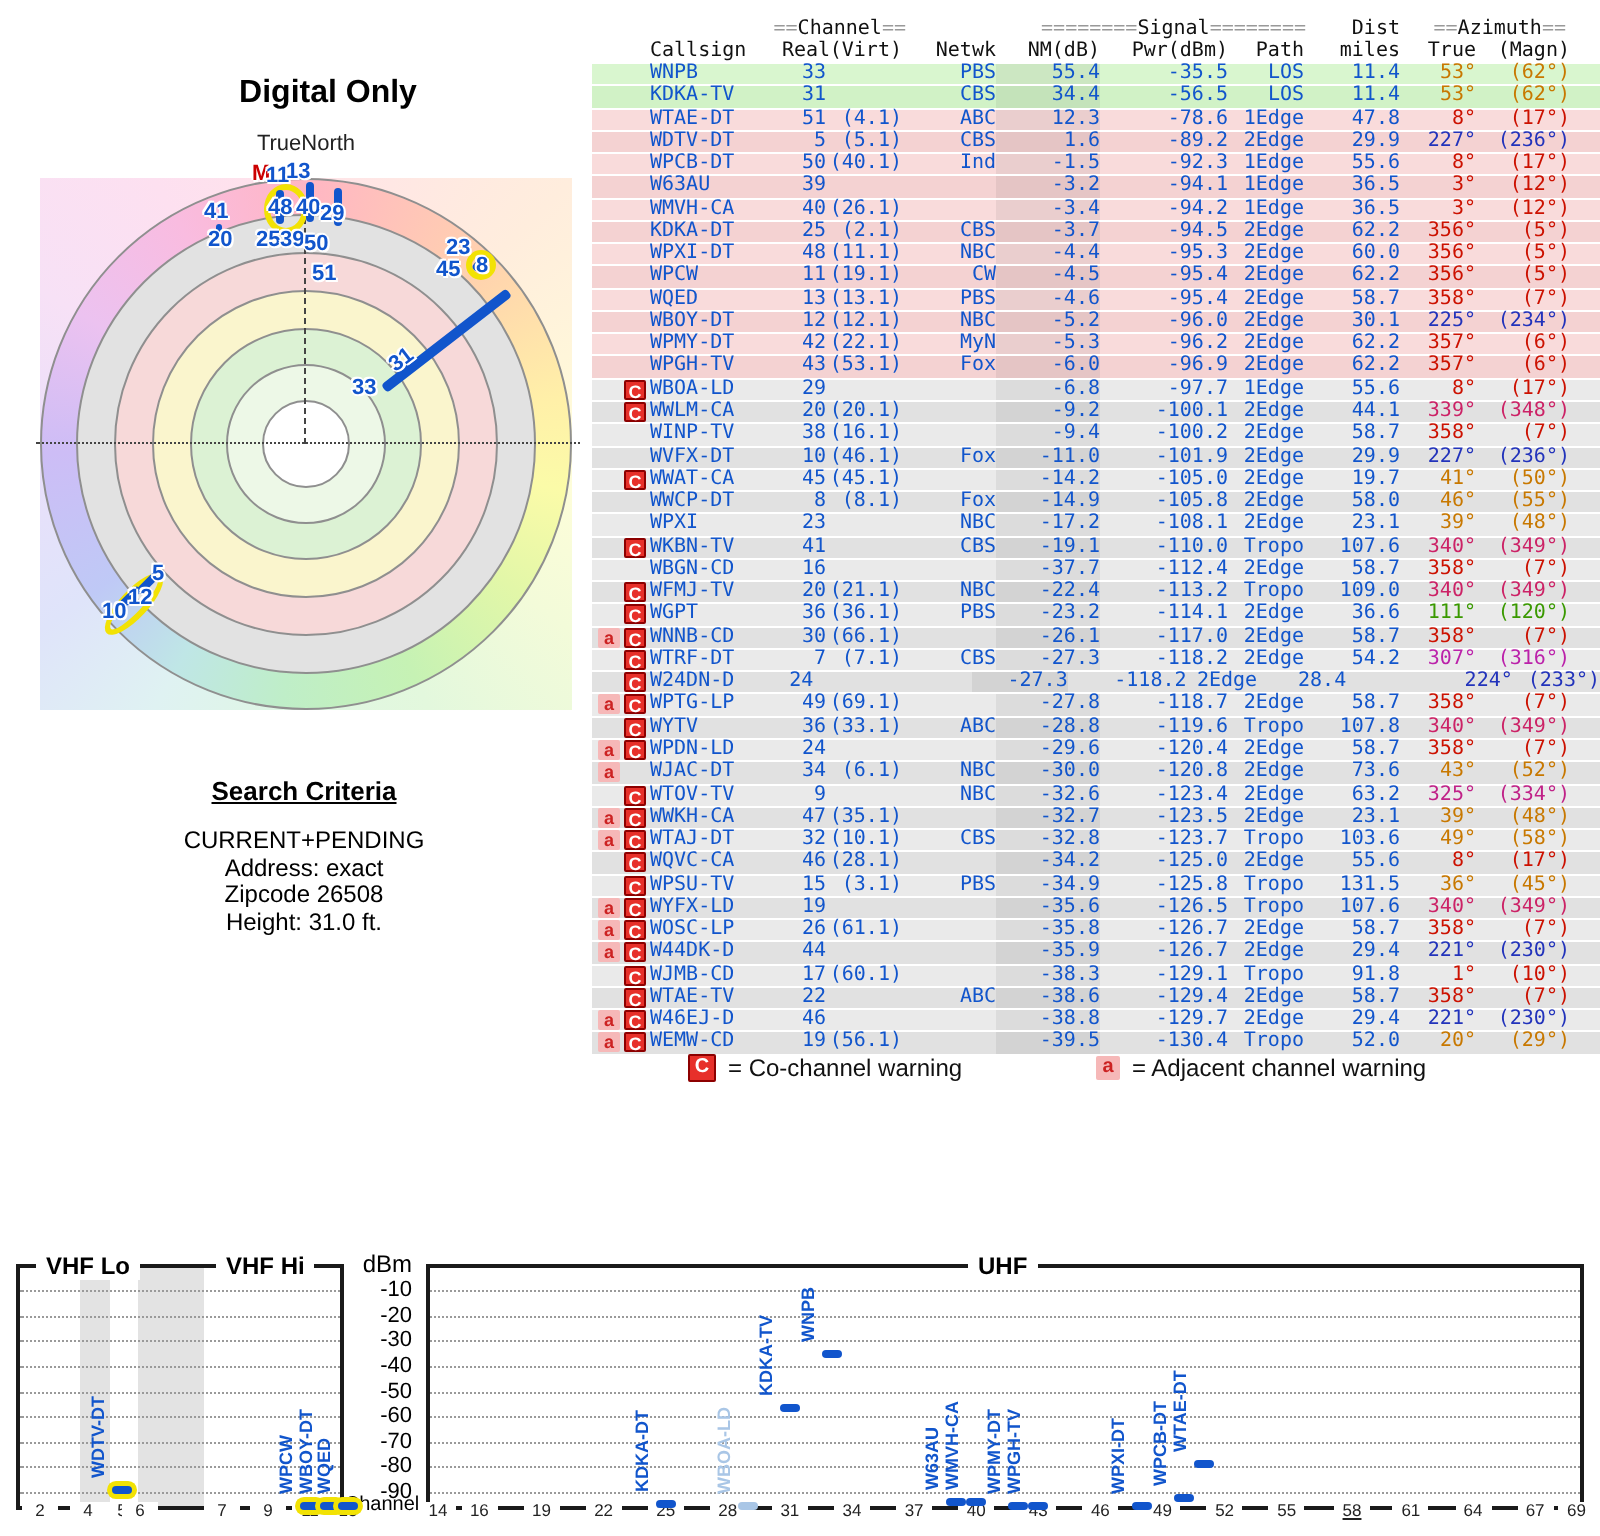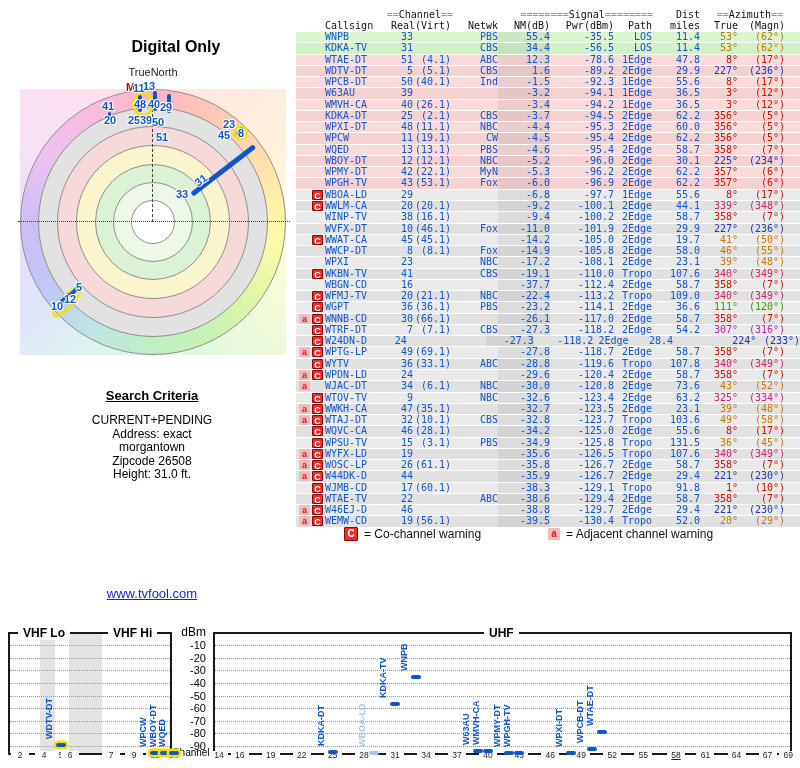--- a/index.html
+++ b/index.html
@@ -1,20 +1,20 @@
 <!DOCTYPE html>
 <html><head>
 <meta charset="utf-8">
 <style>
   html,body{margin:0;padding:0;background:#fff;}
   #page{position:relative;width:800px;height:768px;background:#fff;overflow:hidden;
         font-family:"Liberation Sans",sans-serif;}
 
   
-  #radar-title{position:absolute;left:76px;top:38px;width:200px;text-align:center;
+  #radar-title{position:absolute;left:64px;top:38px;width:200px;text-align:center;
     font-weight:bold;font-size:16px;color:#000;}
   #north-label{position:absolute;left:103px;top:66px;width:100px;text-align:center;
     font-size:11px;color:#222;}
   #radar{position:absolute;left:20px;top:89px;width:266px;height:266px;}
   .ring{position:absolute;border-radius:50%;border:1px solid #8f8f8f;box-sizing:border-box;}
   #axis-ew{position:absolute;left:-2px;top:132px;width:272px;border-top:1px dotted #444;}
   #axis-n{position:absolute;left:132px;top:10px;height:123px;border-left:1px dashed #444;}
   .r-lab{position:absolute;font-size:11px;font-weight:bold;color:#1155cc;
     text-shadow:-1px 0 #fff,1px 0 #fff,0 -1px #fff,0 1px #fff,1px 1px #fff,-1px -1px #fff;
     white-space:nowrap;line-height:11px;}
@@ -135,26 +135,24 @@
       <div class="r-lab" style="left: 156px; top: 100px;">33</div>
       <div class="r-lab" style="left: 56px; top: 193px;">5</div>
       <div class="r-lab" style="left: 44px; top: 205px;">12</div>
       <div class="r-lab" style="left: 31px; top: 212px;">10</div>
     </div>
 
   <div id="criteria">
     <div class="t">Search Criteria</div>
     <div class="l">CURRENT+PENDING</div>
     <div class="l">Address: exact</div>
-    <div class="l">morgantown</div>
     <div class="l">Zipcode 26508</div>
     <div class="l">Height: 31.0 ft.</div>
     <div class="gap"></div>
   </div>
-  <div id="tvfool-link">www.tvfool.com</div>
 
   <div id="sigtable">
     <span class="hline" style="top:1px;right:347px"><span class="eq">==</span><span>Channel</span><span class="eq">==</span></span>
     <span class="hline" style="top:1px;right:147px"><span class="eq">========</span><span>Signal</span><span class="eq">========</span></span>
     <span class="hline" style="top:1px;right:100px">Dist</span>
     <span class="hline" style="top:1px;right:17px"><span class="eq">==</span><span>Azimuth</span><span class="eq">==</span></span>
     <div id="thead2">
       <span class="hcell c-call">Callsign</span>
       <span class="hcell c-real">Real</span>
       <span class="hcell c-virt">(Virt)</span>

